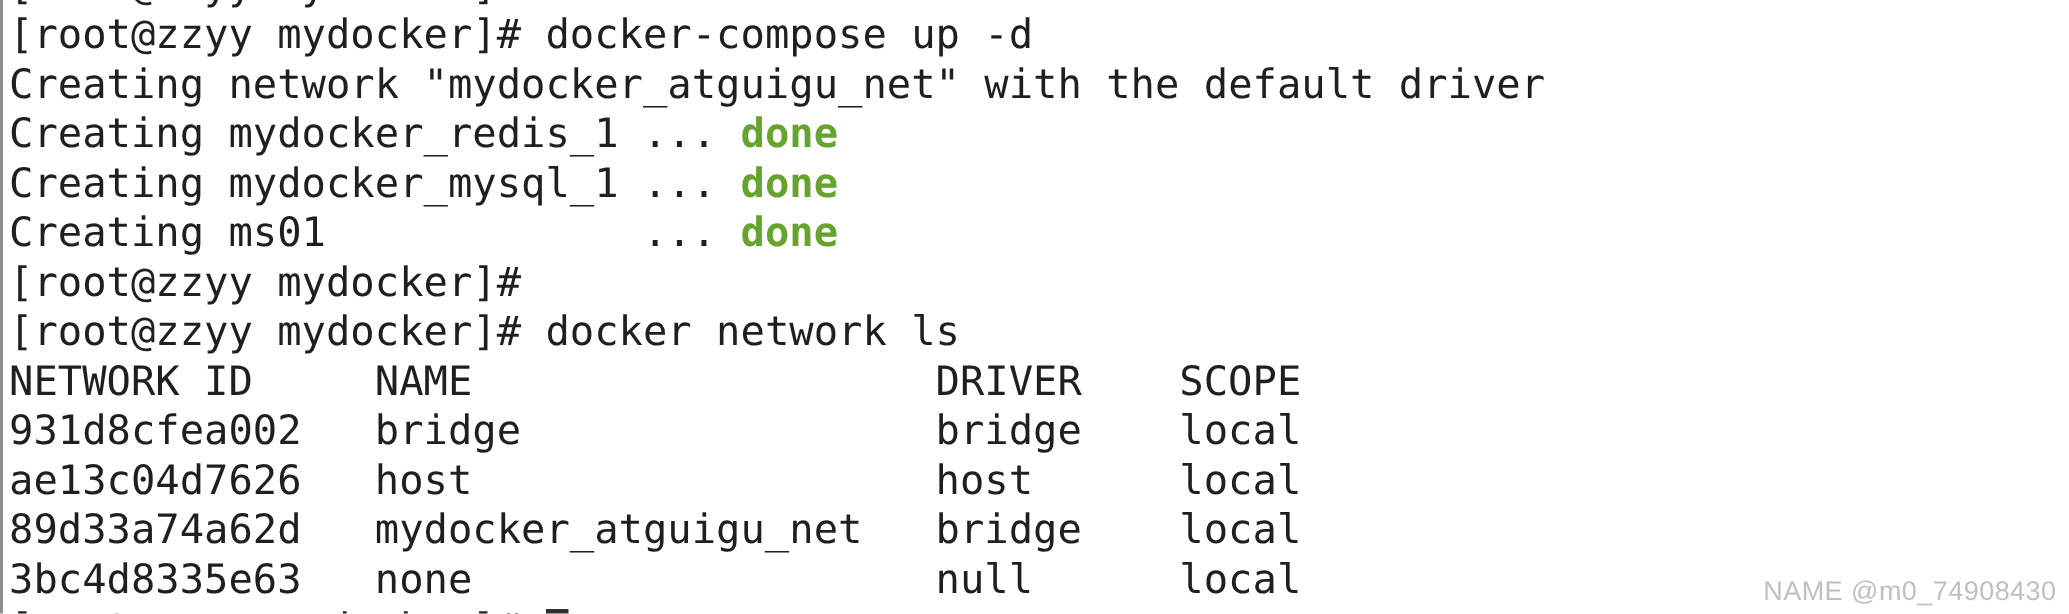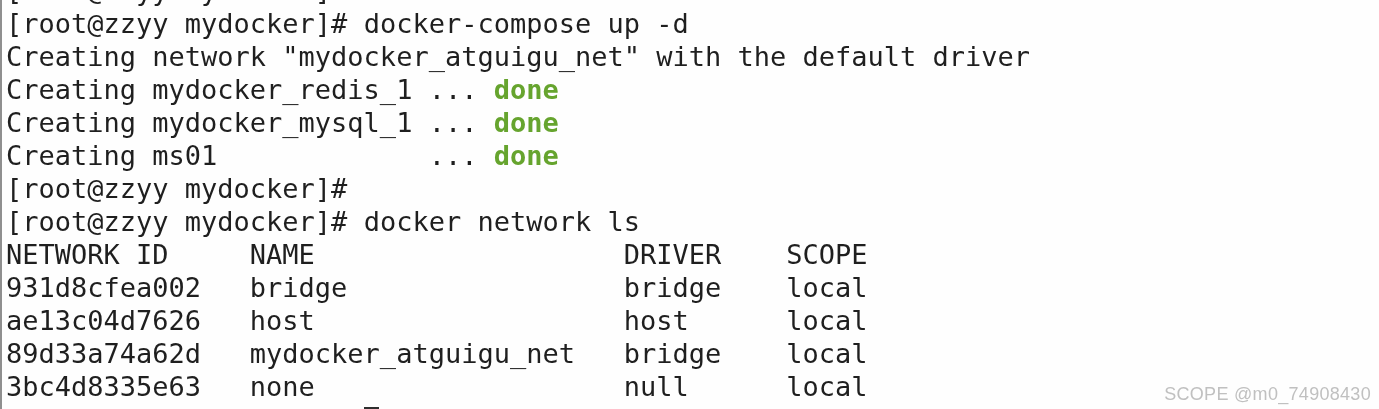--- a/index.html
+++ b/index.html
@@ -45,13 +45,13 @@
     letter-spacing: 0.3px;
   }
 </style>
 </head>
 <body>
 
 <div class="terminal">
   <div class="terminal-output" id="terminal-output"><div class="line"><span class="seg">[root@zzyy mydocker]#</span></div><div class="line"><span class="seg">[root@zzyy mydocker]# </span><span class="seg">docker-compose up -d</span></div><div class="line"><span class="seg">Creating network "mydocker_atguigu_net" with the default driver</span></div><div class="line"><span class="seg">Creating mydocker_redis_1 ... </span><span class="seg seg-green">done</span></div><div class="line"><span class="seg">Creating mydocker_mysql_1 ... </span><span class="seg seg-green">done</span></div><div class="line"><span class="seg">Creating ms01             ... </span><span class="seg seg-green">done</span></div><div class="line"><span class="seg">[root@zzyy mydocker]#</span></div><div class="line"><span class="seg">[root@zzyy mydocker]# </span><span class="seg">docker network ls</span></div><div class="line"><span class="seg cell" style="width: 15ch;">NETWORK ID</span><span class="seg cell" style="width: 23ch;">NAME</span><span class="seg cell" style="width: 10ch;">DRIVER</span><span class="seg cell" style="width: 5ch;">SCOPE</span></div><div class="line"><span class="seg cell" style="width: 15ch;">931d8cfea002</span><span class="seg cell" style="width: 23ch;">bridge</span><span class="seg cell" style="width: 10ch;">bridge</span><span class="seg cell" style="width: 5ch;">local</span></div><div class="line"><span class="seg cell" style="width: 15ch;">ae13c04d7626</span><span class="seg cell" style="width: 23ch;">host</span><span class="seg cell" style="width: 10ch;">host</span><span class="seg cell" style="width: 5ch;">local</span></div><div class="line"><span class="seg cell" style="width: 15ch;">89d33a74a62d</span><span class="seg cell" style="width: 23ch;">mydocker_atguigu_net</span><span class="seg cell" style="width: 10ch;">bridge</span><span class="seg cell" style="width: 5ch;">local</span></div><div class="line"><span class="seg cell" style="width: 15ch;">3bc4d8335e63</span><span class="seg cell" style="width: 23ch;">none</span><span class="seg cell" style="width: 10ch;">null</span><span class="seg cell" style="width: 5ch;">local</span></div><div class="line"><span class="seg">[root@zzyy mydocker]# </span><span class="cursor"></span></div></div>
 </div>
 
-<div class="watermark">SCOPE @m0_74908430</div>
+<div class="watermark">NAME @m0_74908430</div>
 
 </body></html>

